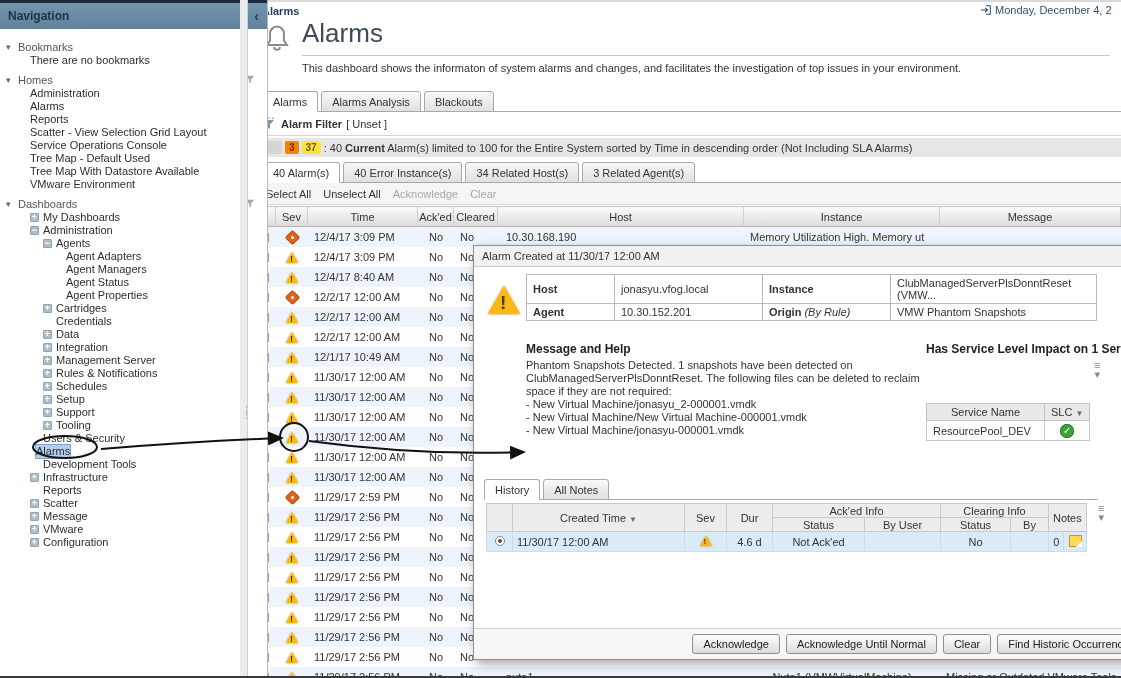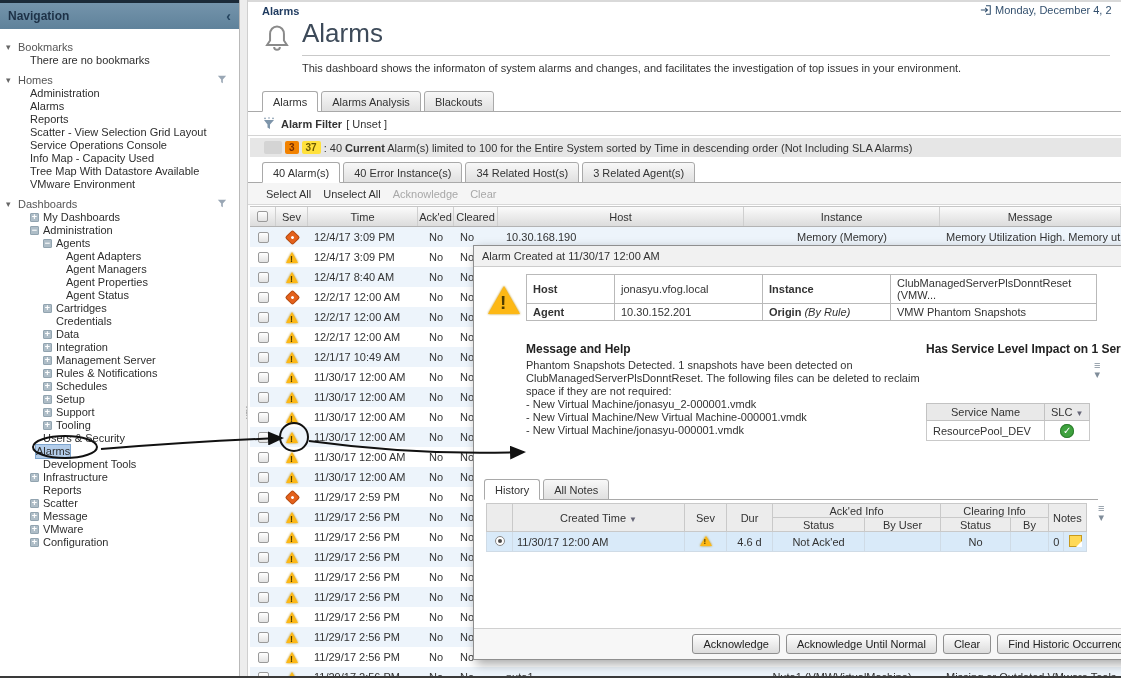--- a/index.html
+++ b/index.html
@@ -1,20 +1,20 @@
 <!DOCTYPE html>
 <html><head>
 <meta charset="utf-8">
 <style>
   * { margin:0; padding:0; box-sizing:border-box; }
   html,body { width:1121px; height:678px; overflow:hidden; }
   body { position:relative; background:#fff; font-family:"Liberation Sans",sans-serif; font-size:11px; color:#333; }
 
   
-  #sidebar { position:absolute; left:0; top:0; width:240px; height:676px; background:#fff; border-right:1px solid #b9b9b9; z-index:5;}
+  #sidebar { position:absolute; left:0; top:0; width:268px; height:676px; background:#fff; border-right:1px solid #b9b9b9; z-index:5;}
   .side-topbar { height:3px; background:#1b2a38; }
   .side-header { height:26px; background:linear-gradient(#7494ab,#5f829b); display:flex; align-items:center; padding:0 8px; }
   .side-header .t { font-weight:bold; font-size:12px; color:#1d3147; flex:1; }
   .side-header .chev { color:#24435e; font-size:14px; font-weight:bold; cursor:pointer; }
   .tree { padding-top:5px; }
   .sec { height:15px; margin-top:5px; display:flex; align-items:center; padding:0 6px; color:#555; }
   .sec .tri { width:12px; color:#666; font-size:9px; }
   .sec .sec-label { flex:1; }
   .sec .sec-funnel { margin-right:6px; }
   .titem { height:13px; line-height:13px; white-space:nowrap; color:#2e2e2e; cursor:pointer; display:flex; align-items:center;}
@@ -147,21 +147,21 @@
       <div class="titem lv-a">
         <span class="tlabel">Reports</span>
       </div>
       <div class="titem lv-a">
         <span class="tlabel">Scatter - View Selection Grid Layout</span>
       </div>
       <div class="titem lv-a">
         <span class="tlabel">Service Operations Console</span>
       </div>
       <div class="titem lv-a">
-        <span class="tlabel">Info Map - Capacity Used</span>
+        <span class="tlabel">Tree Map - Default Used</span>
       </div>
       <div class="titem lv-a">
         <span class="tlabel">Tree Map With Datastore Available</span>
       </div>
       <div class="titem lv-a">
         <span class="tlabel">VMware Environment</span>
       </div>
       <div class="sec">
         <span class="tri">▾</span>
         <span class="sec-label">Dashboards</span>
@@ -181,24 +181,24 @@
         <span class="exp">−</span>
         <span class="tlabel">Agents</span>
       </div>
       <div class="titem lv-d">
         <span class="tlabel">Agent Adapters</span>
       </div>
       <div class="titem lv-d">
         <span class="tlabel">Agent Managers</span>
       </div>
       <div class="titem lv-d">
+        <span class="tlabel">Agent Status</span>
+      </div>
+      <div class="titem lv-d">
         <span class="tlabel">Agent Properties</span>
-      </div>
-      <div class="titem lv-d">
-        <span class="tlabel">Agent Status</span>
       </div>
       <div class="titem lv-b">
         <span class="exp">+</span>
         <span class="tlabel">Cartridges</span>
       </div>
       <div class="titem lv-c">
         <span class="tlabel">Credentials</span>
       </div>
       <div class="titem lv-b">
         <span class="exp">+</span>
@@ -343,21 +343,20 @@
       <div class="cell c-center" style="width:26px">
         <span class="cb"></span>
       </div>
       <div class="cell c-center" style="width:32px">
         <span class="c-dia"></span>
       </div>
       <div class="cell" style="width:110px;padding-left:6px">12/4/17 3:09 PM</div>
       <div class="cell c-center" style="width:36px">No</div>
       <div class="cell" style="width:44px;padding-left:6px">No</div>
       <div class="cell" style="width:246px;padding-left:8px">10.30.168.190</div>
-      <div class="cell c-center" style="width:196px">Memory (Memory)</div>
       <div class="cell" style="width:181px;padding-left:6px">Memory Utilization High. Memory utilizat</div>
     </div>
     <div class="arow">
       <div class="cell c-center" style="width:26px">
         <span class="cb"></span>
       </div>
       <div class="cell c-center" style="width:32px">
         <span class="w-tri" style="border-left-width:6.5px;border-right-width:6.5px;border-bottom-width:11px">
           <i>!</i>
         </span>

